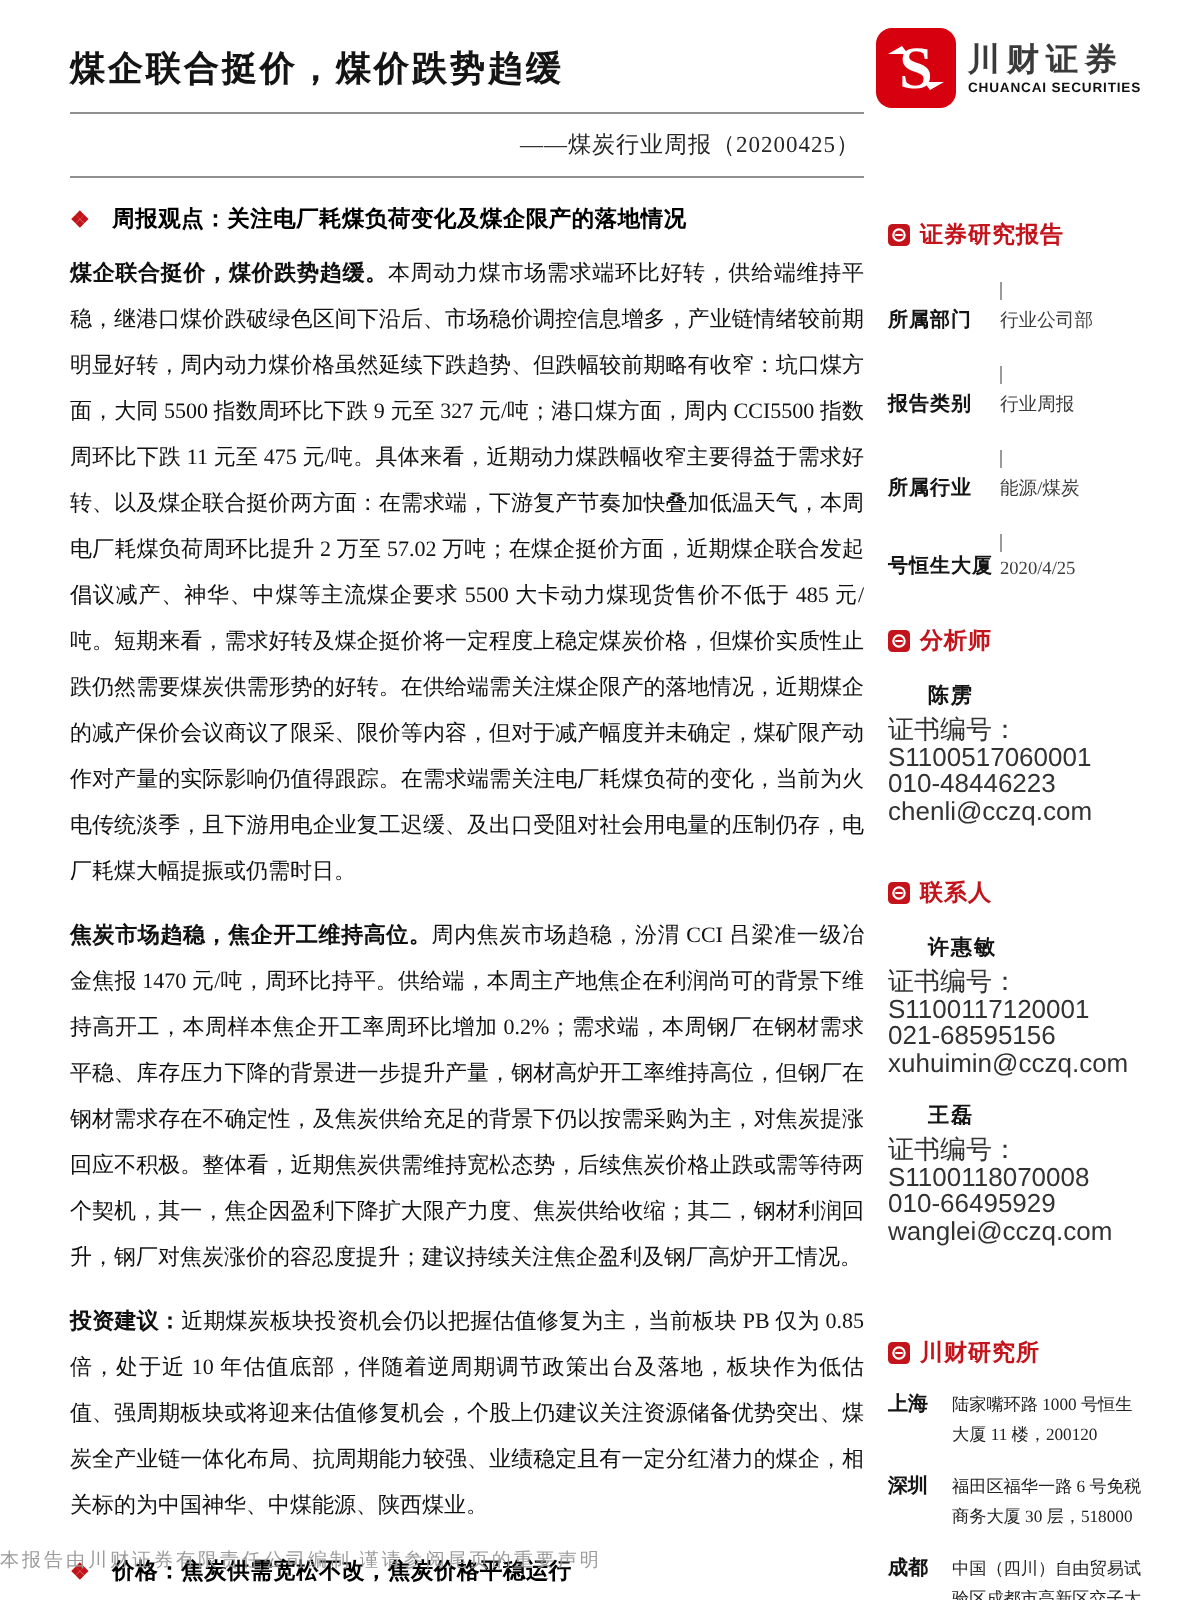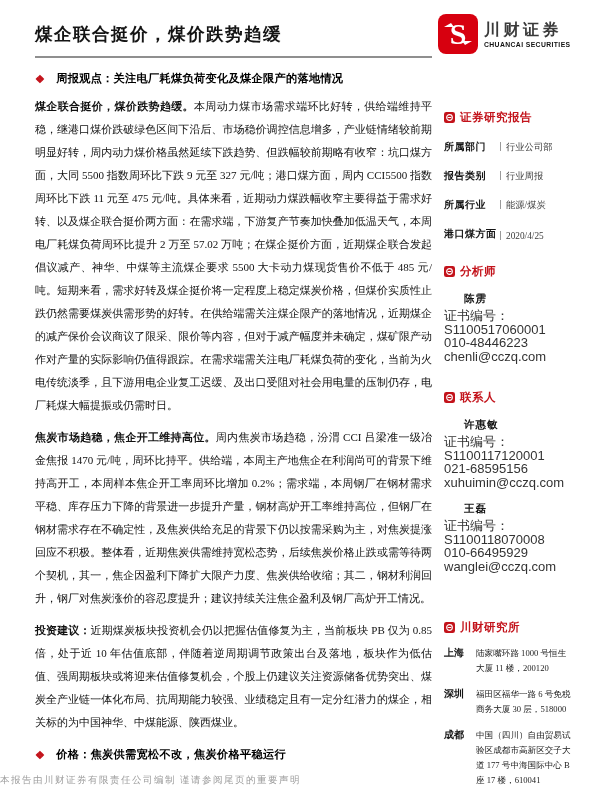--- a/index.html
+++ b/index.html
@@ -24,21 +24,21 @@
   .para { font-size:11px; line-height:23px; text-align:justify; margin-top:9px; color:#111; }
   .para b { font-weight:bold; }
 
   
   .sidebar { position:absolute; left:444px; top:82px; width:130px; font-family:"Liberation Serif", serif;margin-top:28px; }
   .sb-head { display:flex; align-items:center; gap:5px; color:#c3131b; font-weight:bold; font-size:11.5px; letter-spacing:0.5px; }
   .badge { width:11px; height:11px; flex:0 0 auto; }
   .meta { margin-top:15px; }
   .meta-row { display:flex; align-items:flex-end; margin-bottom:15px; }
   .meta-label { width:56px; flex:0 0 auto; font-weight:bold; font-size:10px; color:#141414; letter-spacing:0.5px; }
-  .meta-val { font-size:9.3px; color:#3c3c3c; display:flex; align-items:baseline; gap:5px; }
+  .meta-val { font-size:9.3px; color:#3c3c3c; display:flex; align-items:baseline; gap:5px;flex-direction:column; }
   .pipe { display:inline-block; width:0; height:9px; border-left:1px solid #9a9a9a; transform:translateY(1px); }
   .sb-analyst { margin-top:23px; }
   .sb-contact { margin-top:27px; }
   .sb-institute { margin-top:47px; }
   .person { margin-top:13px; }
   .person-name { font-size:10.5px; font-weight:bold; color:#141414; margin-bottom:3px; letter-spacing:1px;padding-left:20px; }
   .person-line { font-size:13px; color:#333; line-height:13.5px; font-family:"Liberation Sans", sans-serif; }
   .office { display:flex; margin-top:11px; gap:6px; }
   .office-city { width:26px; flex:0 0 auto; font-weight:bold; font-size:10px; color:#141414; }
   .office-addr { flex:1; font-size:8.6px; color:#222; line-height:15px; }
@@ -60,20 +60,21 @@
     </svg>
     <div class="brand-txt">
       <span class="brand-cn">川财证券</span>
       <span class="brand-en">CHUANCAI SECURITIES</span>
     </div>
   </div>
 
   <div class="main">
     <div class="title">煤企联合挺价，煤价跌势趋缓</div>
     <hr class="rule">
+    <div class="subtitle">——煤炭行业周报（20200425）</div>
     <hr class="rule">
 
     <div class="sec-head">
       <span class="diamond">❖</span>
       <span>周报观点：关注电厂耗煤负荷变化及煤企限产的落地情况</span>
     </div>
 
     <p class="para"><b>煤企联合挺价，煤价跌势趋缓。</b><span>本周动力煤市场需求端环比好转，供给端维持平稳，继港口煤价跌破绿色区间下沿后、市场稳价调控信息增多，产业链情绪较前期明显好转，周内动力煤价格虽然延续下跌趋势、但跌幅较前期略有收窄：坑口煤方面，大同 5500 指数周环比下跌 9 元至 327 元/吨；港口煤方面，周内 CCI5500 指数周环比下跌 11 元至 475 元/吨。具体来看，近期动力煤跌幅收窄主要得益于需求好转、以及煤企联合挺价两方面：在需求端，下游复产节奏加快叠加低温天气，本周电厂耗煤负荷周环比提升 2 万至 57.02 万吨；在煤企挺价方面，近期煤企联合发起倡议减产、神华、中煤等主流煤企要求 5500 大卡动力煤现货售价不低于 485 元/吨。短期来看，需求好转及煤企挺价将一定程度上稳定煤炭价格，但煤价实质性止跌仍然需要煤炭供需形势的好转。在供给端需关注煤企限产的落地情况，近期煤企的减产保价会议商议了限采、限价等内容，但对于减产幅度并未确定，煤矿限产动作对产量的实际影响仍值得跟踪。在需求端需关注电厂耗煤负荷的变化，当前为火电传统淡季，且下游用电企业复工迟缓、及出口受阻对社会用电量的压制仍存，电厂耗煤大幅提振或仍需时日。</span></p>
 
     <p class="para"><b>焦炭市场趋稳，焦企开工维持高位。</b><span>周内焦炭市场趋稳，汾渭 CCI 吕梁准一级冶金焦报 1470 元/吨，周环比持平。供给端，本周主产地焦企在利润尚可的背景下维持高开工，本周样本焦企开工率周环比增加 0.2%；需求端，本周钢厂在钢材需求平稳、库存压力下降的背景进一步提升产量，钢材高炉开工率维持高位，但钢厂在钢材需求存在不确定性，及焦炭供给充足的背景下仍以按需采购为主，对焦炭提涨回应不积极。整体看，近期焦炭供需维持宽松态势，后续焦炭价格止跌或需等待两个契机，其一，焦企因盈利下降扩大限产力度、焦炭供给收缩；其二，钢材利润回升，钢厂对焦炭涨价的容忍度提升；建议持续关注焦企盈利及钢厂高炉开工情况。</span></p>
@@ -114,21 +115,21 @@
           </span>
       </div>
       <div class="meta-row">
         <span class="meta-label">所属行业</span>
         <span class="meta-val">
             <span class="pipe"></span>
             <span>能源/煤炭</span>
           </span>
       </div>
       <div class="meta-row">
-        <span class="meta-label">港口煤方面</span>
+        <span class="meta-label">号恒生大厦</span>
         <span class="meta-val">
             <span class="pipe"></span>
             <span>2020/4/25</span>
           </span>
       </div>
     </div>
 
     <div class="sb-head sb-analyst">
       <svg class="badge" viewBox="0 0 12 12">
         <rect x="0" y="0" width="12" height="12" rx="2.5" fill="#c3131b"></rect>

